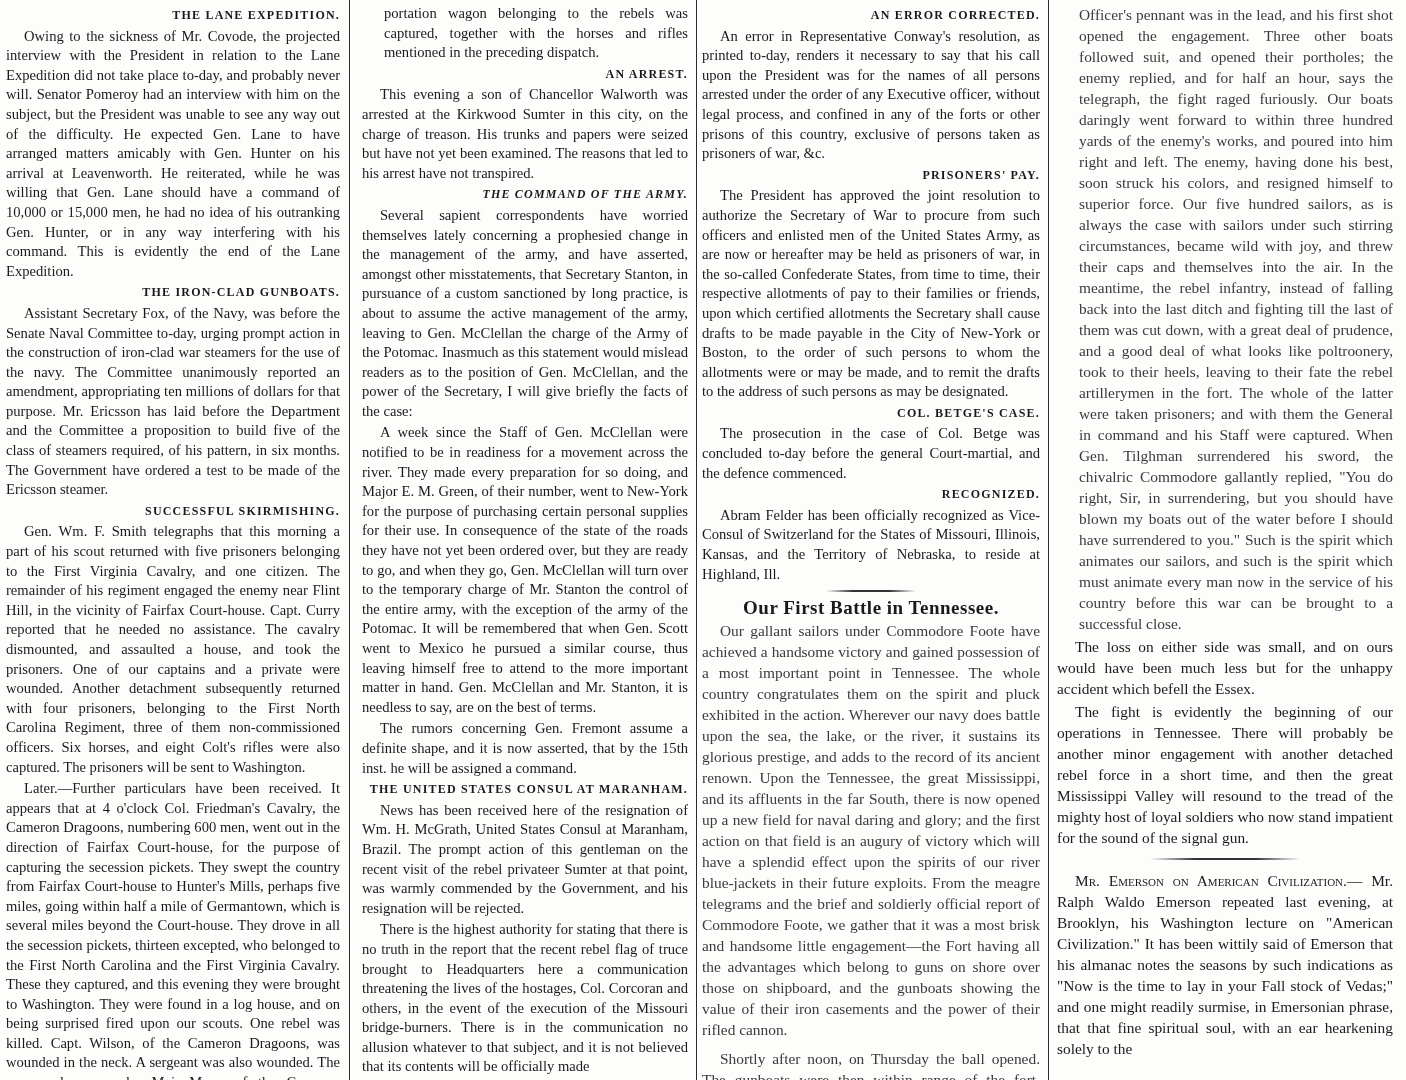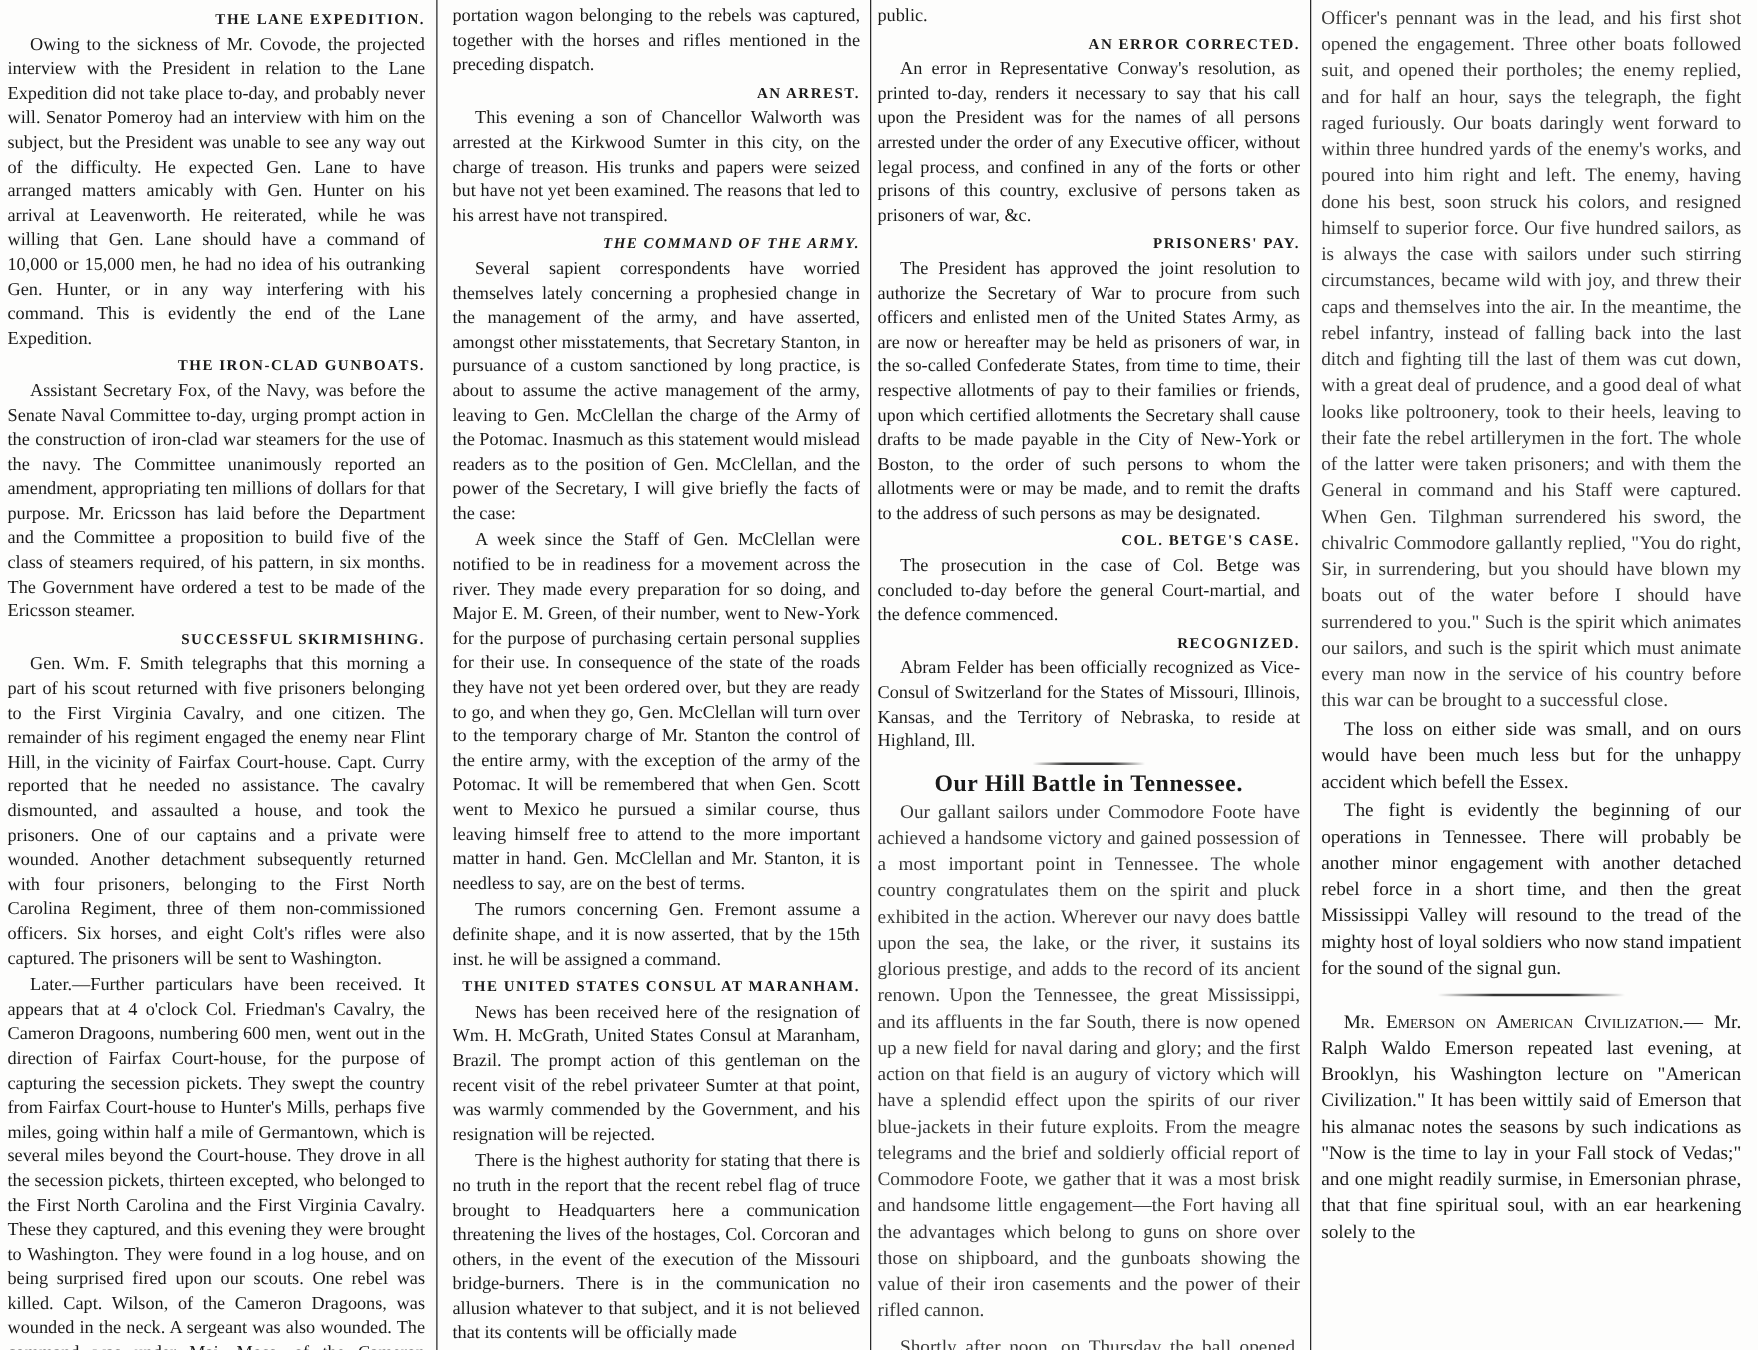--- a/index.html
+++ b/index.html
@@ -2,21 +2,21 @@
 <html><head>
 <meta charset="utf-8">
 <style>
   html, body { margin: 0; padding: 0; background: #ffffff; }
   body { width: 1406px; height: 1080px; overflow: hidden; position: relative; font-family: "Liberation Serif", "DejaVu Serif", serif; color: #1a1a1a; }
   .page { position: absolute; inset: 0; background: #fdfdfc; }
   .col { position: absolute; top: 4px; font-size: 14.6px; line-height: 19.6px; text-align: justify; overflow: hidden; }
   .col p { margin: 0; text-indent: 18px; }
   .col p + p { margin-top: 2px; }
   .col .head { text-align: right; text-indent: 0; font-size: 12px; letter-spacing: 1.2px; font-weight: bold; margin: 2px 0 1px 0; text-transform: uppercase; }
-  .col .cont { text-indent: 0; }
+  .col .cont { text-indent: 0; margin-left: 22px; }
   .sc { font-variant: small-caps; }
   .bigtitle { text-align: center; font-weight: bold; font-size: 19px; letter-spacing: 0.5px; margin: 4px 0 2px 0; text-indent: 0; }
   .faded { color: #3a3a3a; }
   .rule { position: absolute; background: #2b2b2b; width: 1px; }
   .hr { height: 2px; background: linear-gradient(90deg, rgba(40,40,40,0), #333 30%, #333 70%, rgba(40,40,40,0)); margin: 6px auto; }
   #c1 { left: 6px; width: 334px; }
   #c2 { left: 362px; width: 326px; }
   #c3 { left: 702px; width: 338px; }
   #c4 { left: 1057px; width: 336px; }
   .tn { font-size: 15.4px; line-height: 21px; }
@@ -47,31 +47,30 @@
     <div class="head" style="font-style:italic;">THE COMMAND OF THE ARMY.</div>
     <p>Several sapient correspondents have worried themselves lately concerning a prophesied change in the management of the army, and have asserted, amongst other misstatements, that Secretary Stanton, in pursuance of a custom sanctioned by long practice, is about to assume the active management of the army, leaving to Gen. McClellan the charge of the Army of the Potomac. Inasmuch as this statement would mislead readers as to the position of Gen. McClellan, and the power of the Secretary, I will give briefly the facts of the case:</p>
     <p>A week since the Staff of Gen. McClellan were notified to be in readiness for a movement across the river. They made every preparation for so doing, and Major E. M. Green, of their number, went to New-York for the purpose of purchasing certain personal supplies for their use. In consequence of the state of the roads they have not yet been ordered over, but they are ready to go, and when they go, Gen. McClellan will turn over to the temporary charge of Mr. Stanton the control of the entire army, with the exception of the army of the Potomac. It will be remembered that when Gen. Scott went to Mexico he pursued a similar course, thus leaving himself free to attend to the more important matter in hand. Gen. McClellan and Mr. Stanton, it is needless to say, are on the best of terms.</p>
     <p>The rumors concerning Gen. Fremont assume a definite shape, and it is now asserted, that by the 15th inst. he will be assigned a command.</p>
     <div class="head">THE UNITED STATES CONSUL AT MARANHAM.</div>
     <p>News has been received here of the resignation of Wm. H. McGrath, United States Consul at Maranham, Brazil. The prompt action of this gentleman on the recent visit of the rebel privateer Sumter at that point, was warmly commended by the Government, and his resignation will be rejected.</p>
     <p>There is the highest authority for stating that there is no truth in the report that the recent rebel flag of truce brought to Headquarters here a communication threatening the lives of the hostages, Col. Corcoran and others, in the event of the execution of the Missouri bridge-burners. There is in the communication no allusion whatever to that subject, and it is not believed that its contents will be officially made</p>
   </div>
 
   <div class="col" id="c3">
-    <p class="cont">public.</p>
     <div class="head">AN ERROR CORRECTED.</div>
     <p>An error in Representative Conway's resolution, as printed to-day, renders it necessary to say that his call upon the President was for the names of all persons arrested under the order of any Executive officer, without legal process, and confined in any of the forts or other prisons of this country, exclusive of persons taken as prisoners of war, &amp;c.</p>
     <div class="head">PRISONERS' PAY.</div>
     <p>The President has approved the joint resolution to authorize the Secretary of War to procure from such officers and enlisted men of the United States Army, as are now or hereafter may be held as prisoners of war, in the so-called Confederate States, from time to time, their respective allotments of pay to their families or friends, upon which certified allotments the Secretary shall cause drafts to be made payable in the City of New-York or Boston, to the order of such persons to whom the allotments were or may be made, and to remit the drafts to the address of such persons as may be designated.</p>
     <div class="head">COL. BETGE'S CASE.</div>
     <p>The prosecution in the case of Col. Betge was concluded to-day before the general Court-martial, and the defence commenced.</p>
     <div class="head">RECOGNIZED.</div>
     <p>Abram Felder has been officially recognized as Vice-Consul of Switzerland for the States of Missouri, Illinois, Kansas, and the Territory of Nebraska, to reside at Highland, Ill.</p>
     <div class="hr" style="width:90px;"></div>
-    <div class="bigtitle">Our Hill Battle in Tennessee.</div>
+    <div class="bigtitle">Our First Battle in Tennessee.</div>
     <p class="tn faded">Our gallant sailors under Commodore Foote have achieved a handsome victory and gained possession of a most important point in Tennessee. The whole country congratulates them on the spirit and pluck exhibited in the action. Wherever our navy does battle upon the sea, the lake, or the river, it sustains its glorious prestige, and adds to the record of its ancient renown. Upon the Tennessee, the great Mississippi, and its affluents in the far South, there is now opened up a new field for naval daring and glory; and the first action on that field is an augury of victory which will have a splendid effect upon the spirits of our river blue-jackets in their future exploits. From the meagre telegrams and the brief and soldierly official report of Commodore Foote, we gather that it was a most brisk and handsome little engagement—the Fort having all the advantages which belong to guns on shore over those on shipboard, and the gunboats showing the value of their iron casements and the power of their rifled cannon.</p>
     <p class="tn faded" style="margin-top:8px;">Shortly after noon, on Thursday the ball opened. The gunboats were then within range of the fort. Every Jack Tar stood at quarters, and every ear was strained to catch the signal gun. The ship which bore the Flag-</p>
   </div>
 
   <div class="col" id="c4">
     <p class="cont tn faded">Officer's pennant was in the lead, and his first shot opened the engagement. Three other boats followed suit, and opened their portholes; the enemy replied, and for half an hour, says the telegraph, the fight raged furiously. Our boats daringly went forward to within three hundred yards of the enemy's works, and poured into him right and left. The enemy, having done his best, soon struck his colors, and resigned himself to superior force. Our five hundred sailors, as is always the case with sailors under such stirring circumstances, became wild with joy, and threw their caps and themselves into the air. In the meantime, the rebel infantry, instead of falling back into the last ditch and fighting till the last of them was cut down, with a great deal of prudence, and a good deal of what looks like poltroonery, took to their heels, leaving to their fate the rebel artillerymen in the fort. The whole of the latter were taken prisoners; and with them the General in command and his Staff were captured. When Gen. Tilghman surrendered his sword, the chivalric Commodore gallantly replied, "You do right, Sir, in surrendering, but you should have blown my boats out of the water before I should have surrendered to you." Such is the spirit which animates our sailors, and such is the spirit which must animate every man now in the service of his country before this war can be brought to a successful close.</p>
     <p class="tn">The loss on either side was small, and on ours would have been much less but for the unhappy accident which befell the Essex.</p>
     <p class="tn">The fight is evidently the beginning of our operations in Tennessee. There will probably be another minor engagement with another detached rebel force in a short time, and then the great Mississippi Valley will resound to the tread of the mighty host of loyal soldiers who now stand impatient for the sound of the signal gun.</p>
     <div class="hr" style="width:150px; margin:10px auto;"></div>
     <p class="tn">

